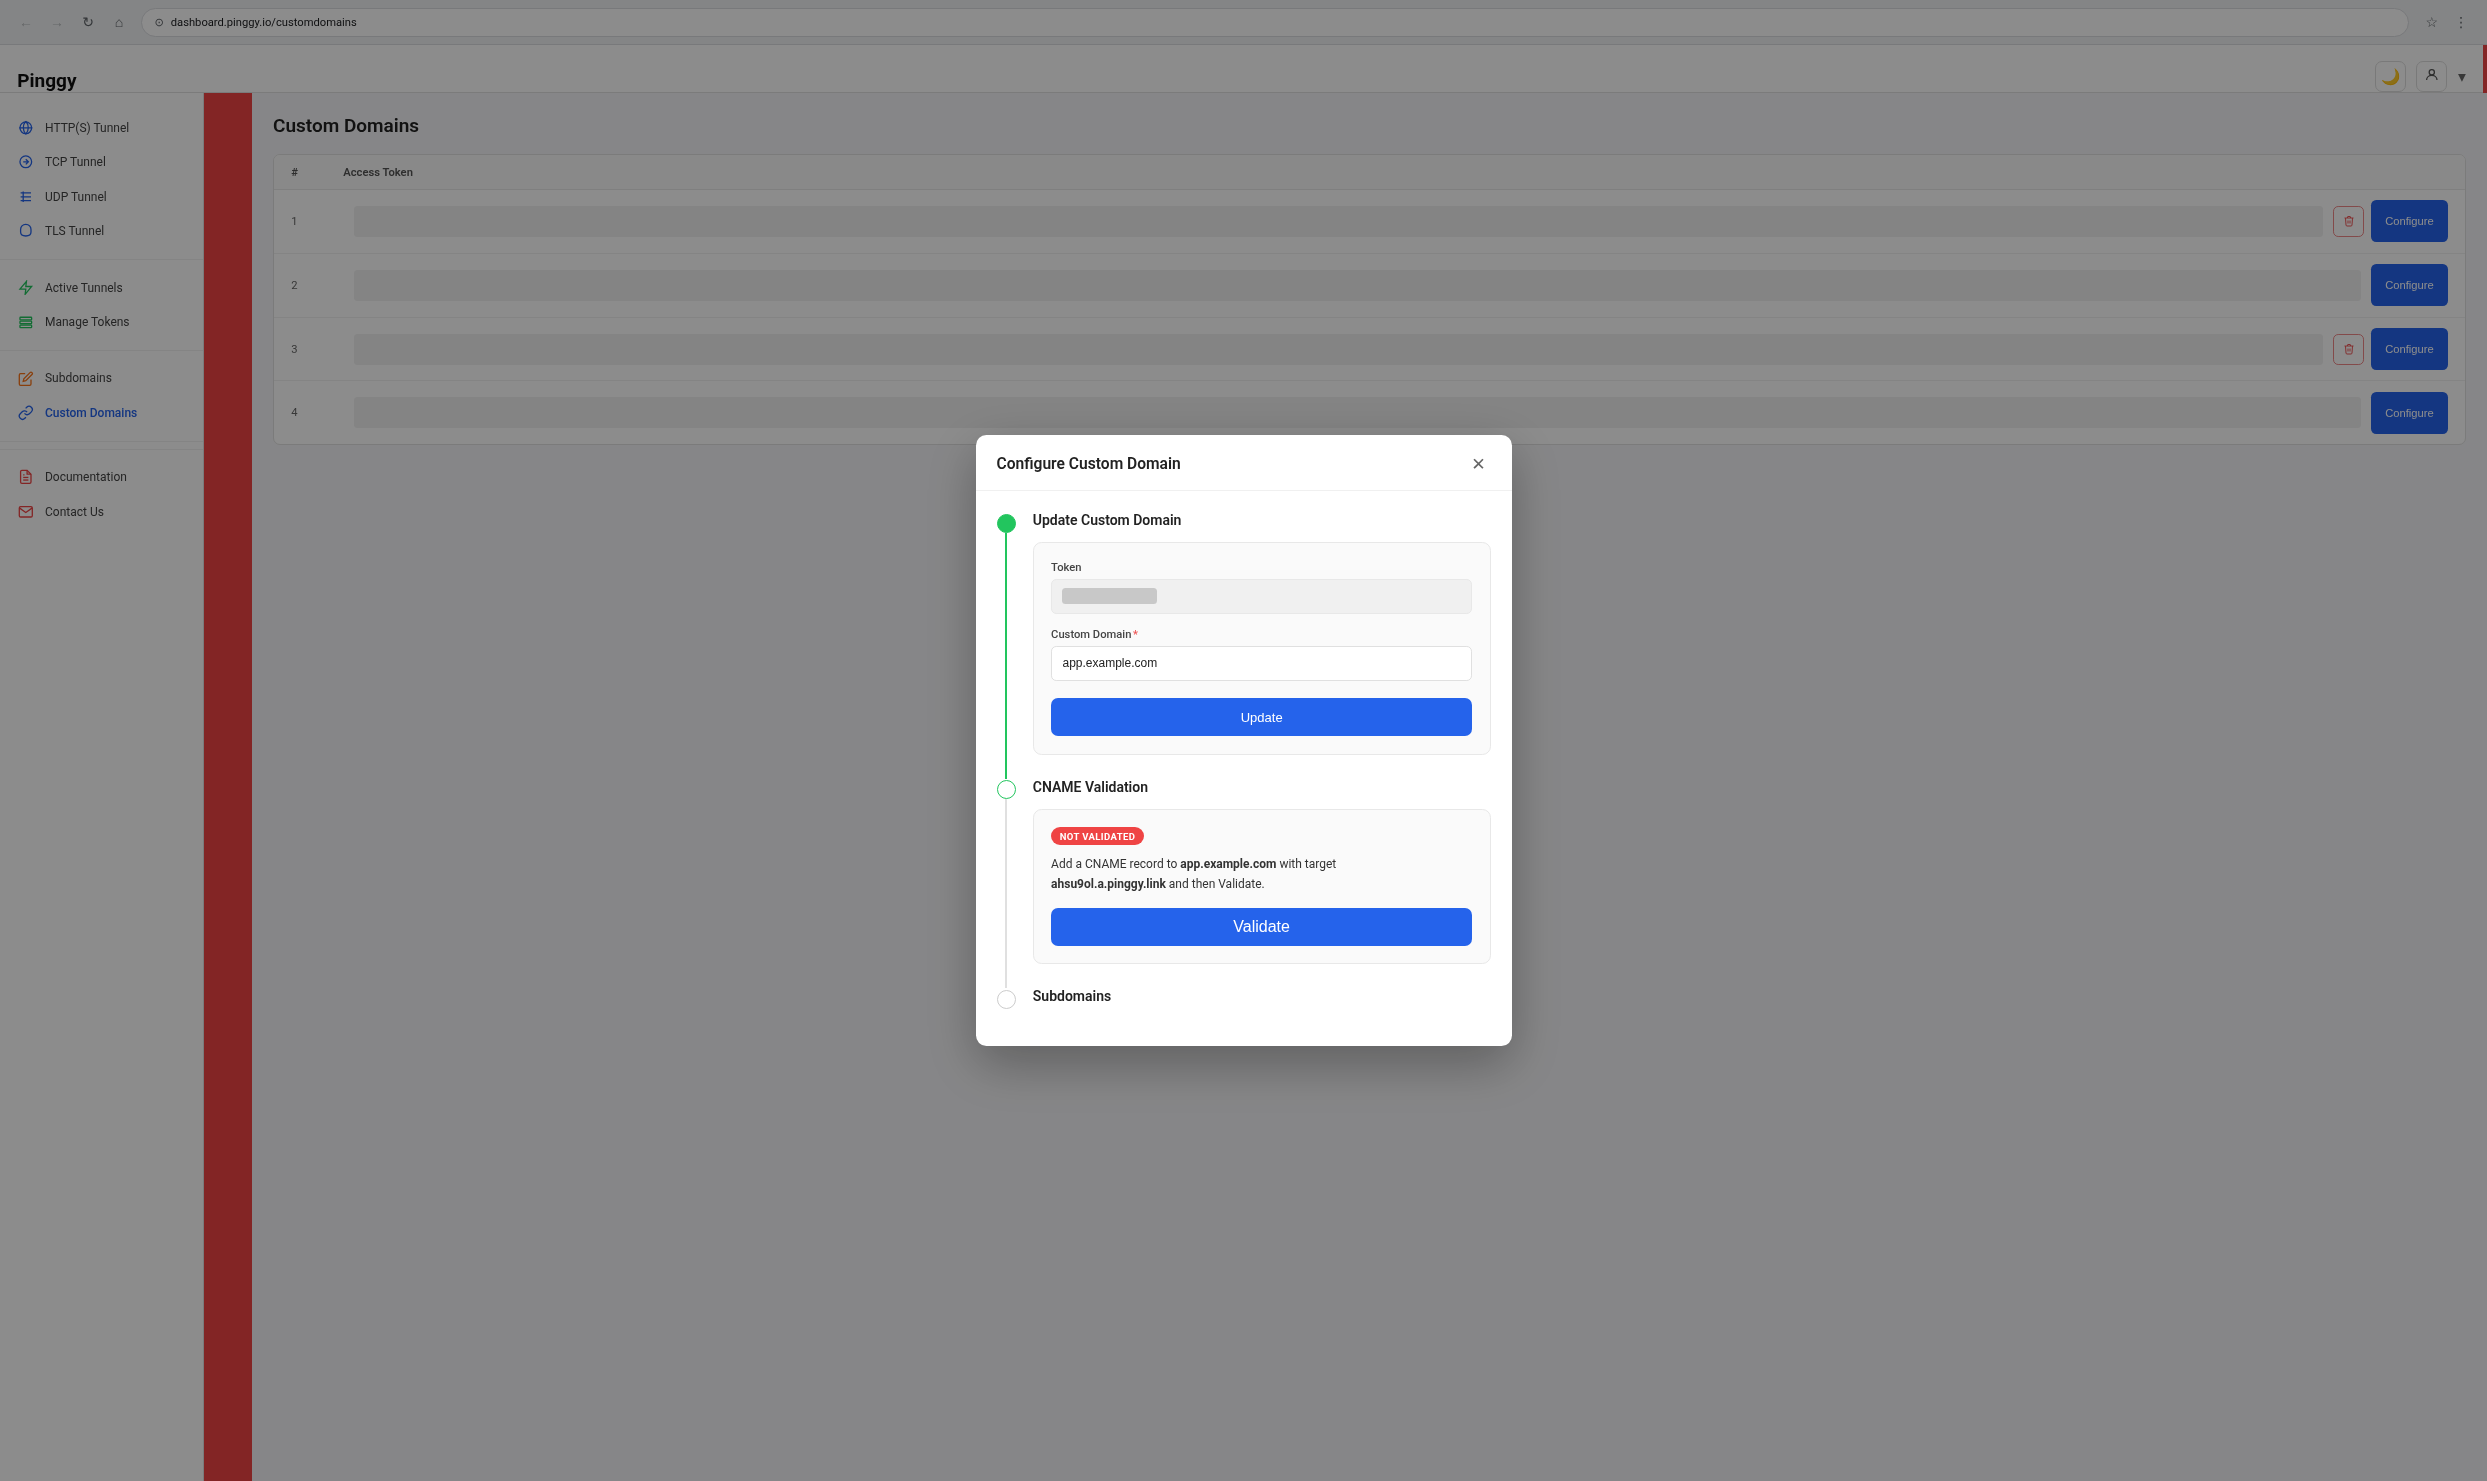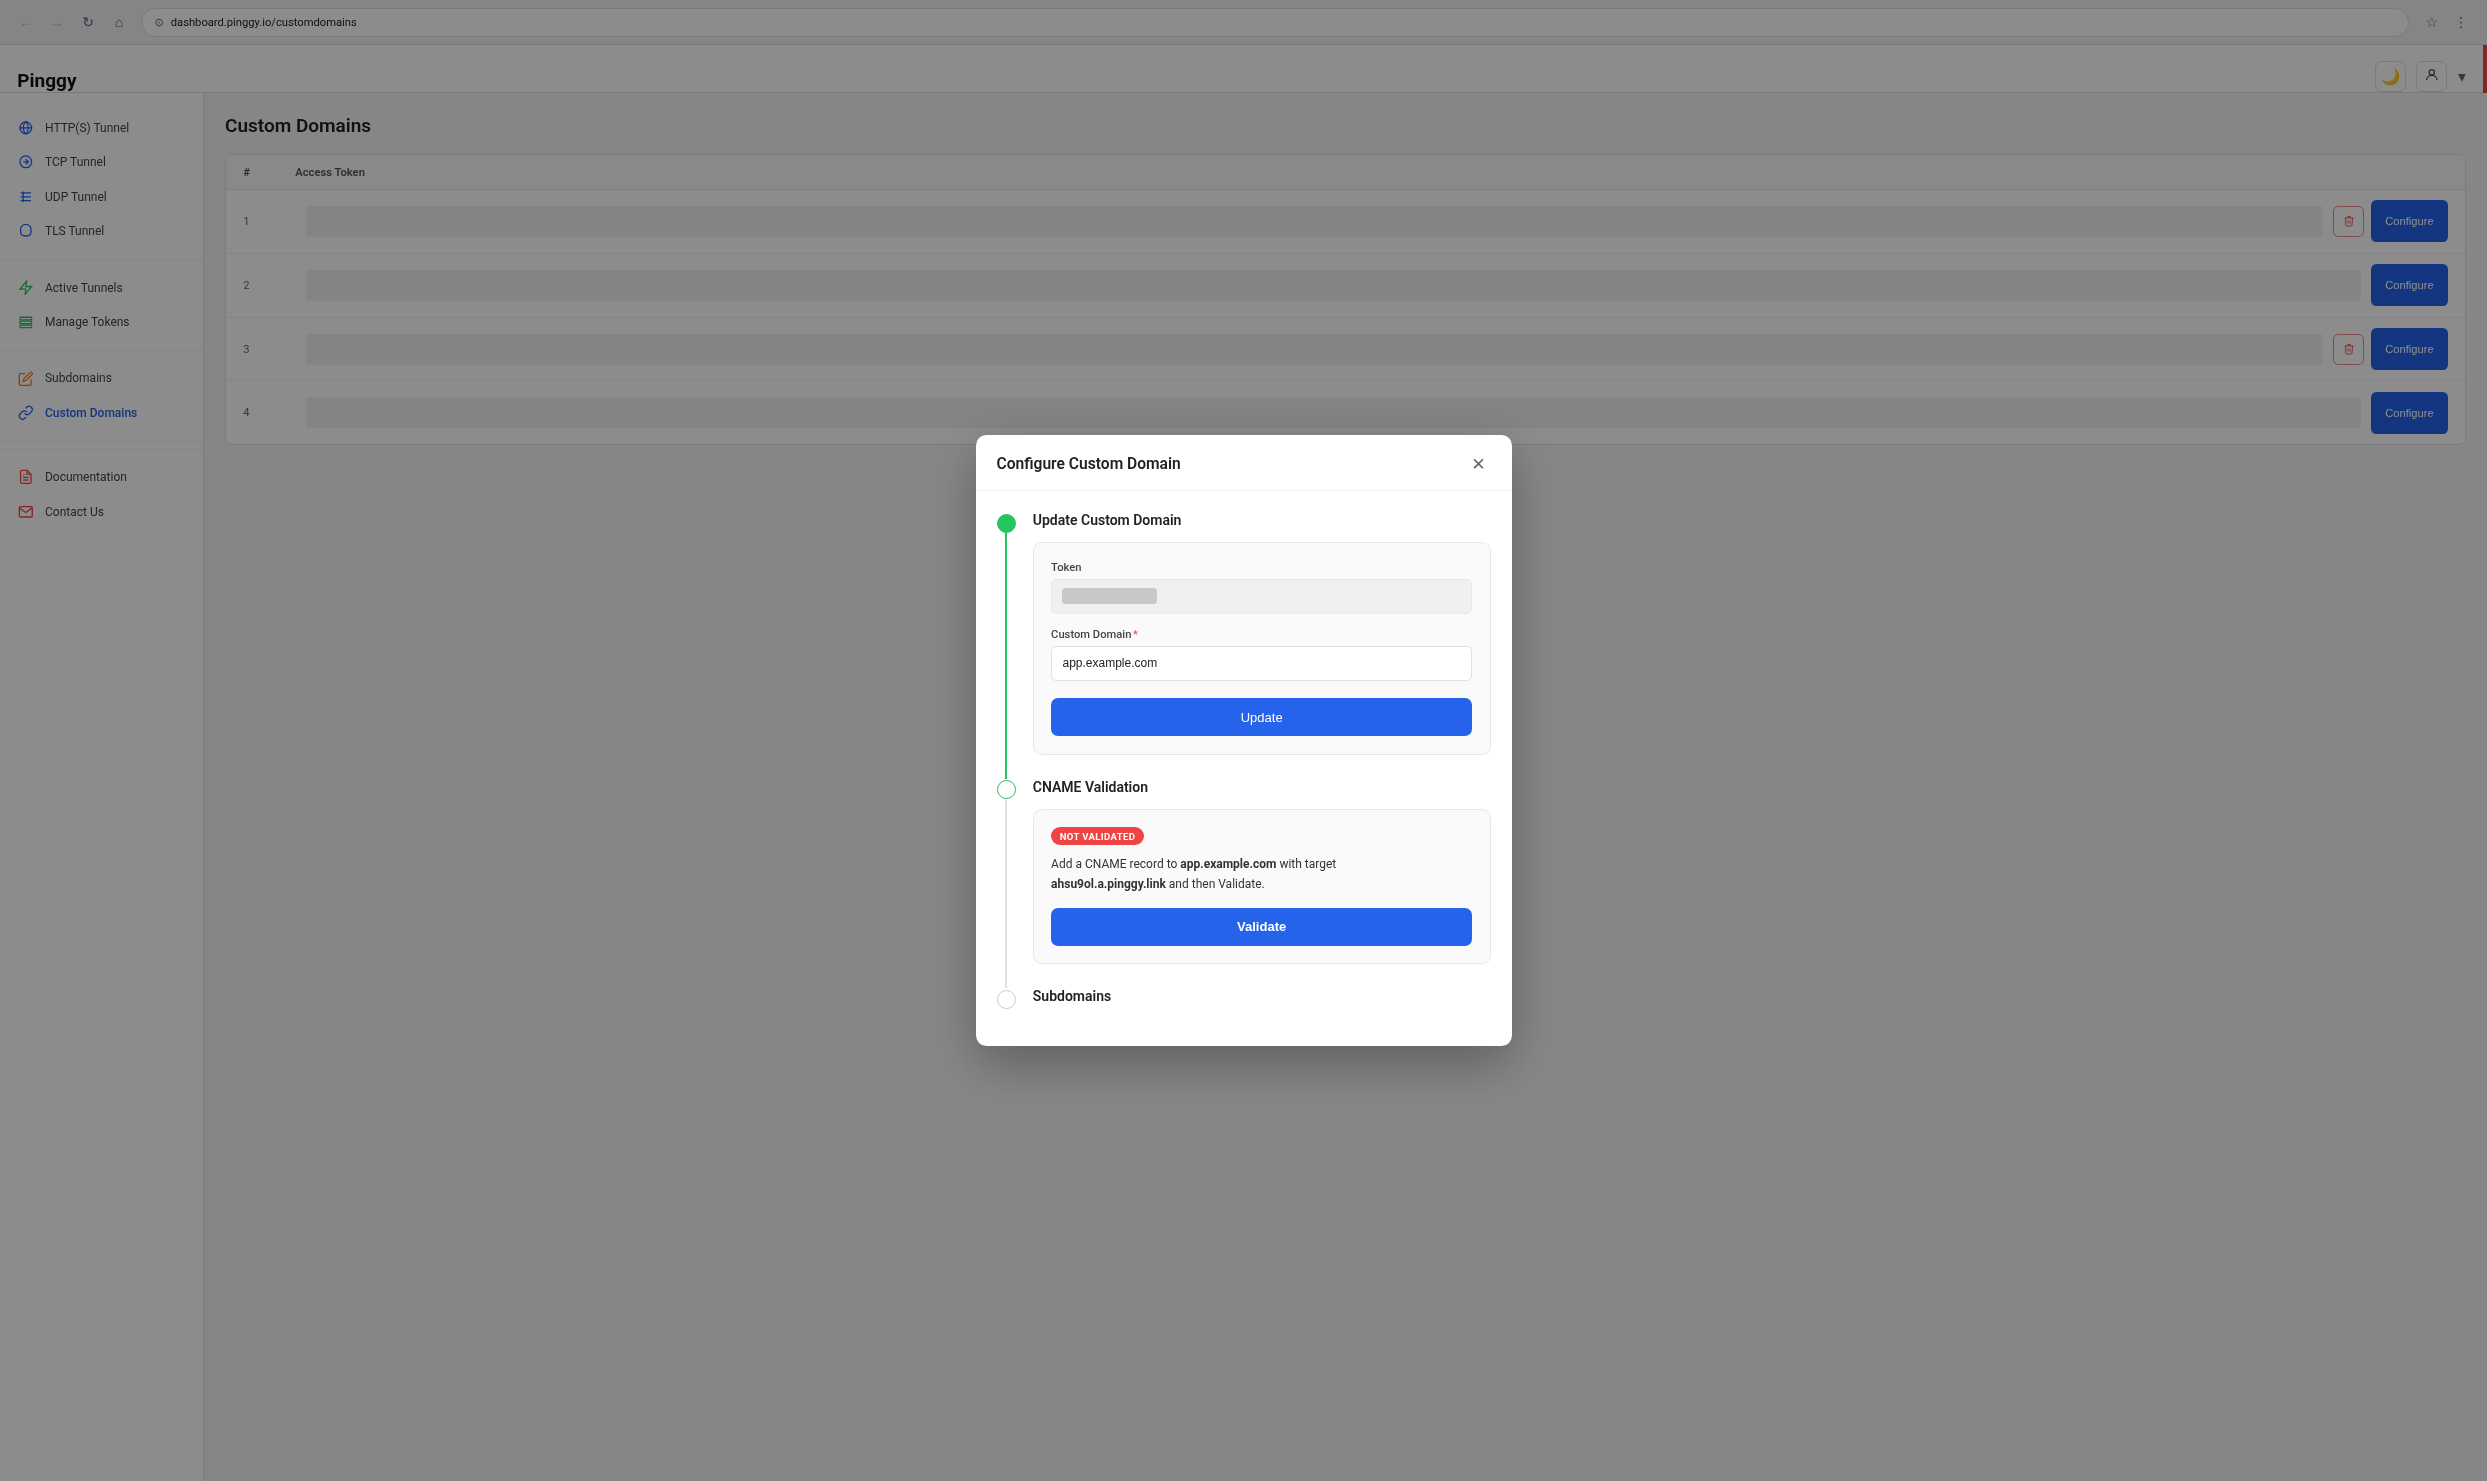--- a/index.html
+++ b/index.html
@@ -67,20 +67,21 @@
       color: #5f6368;
       font-size: 14px;
       display: flex; align-items: center; justify-content: center;
     }
 
     
     .app-layout {
       display: flex;
       height: calc(100vh - 45px);
       background: #ef4444;
+      gap: 48px;
     }
 
     
     .top-bar {
       position: absolute;
       top: 45px;
       left: 0; right: 4px;
       height: 48px;
       background: white;
       display: flex;
@@ -391,22 +392,22 @@
     .cname-bold {
       font-weight: 700;
     }
     .validate-btn {
       width: 100%;
       height: 38px;
       background: #2563eb;
       color: white;
       border: none;
       border-radius: 7px;
-      font-size: 13px;
-      font-weight: 700;
+      font-size: 16px;
+      font-weight: 400;
       cursor: pointer;
     }
   </style>
 </head>
 <body>
 
 <div class="browser-chrome">
   <div class="browser-nav-btns">
     <button class="browser-nav-btn disabled">←</button>
     <button class="browser-nav-btn disabled">→</button>

